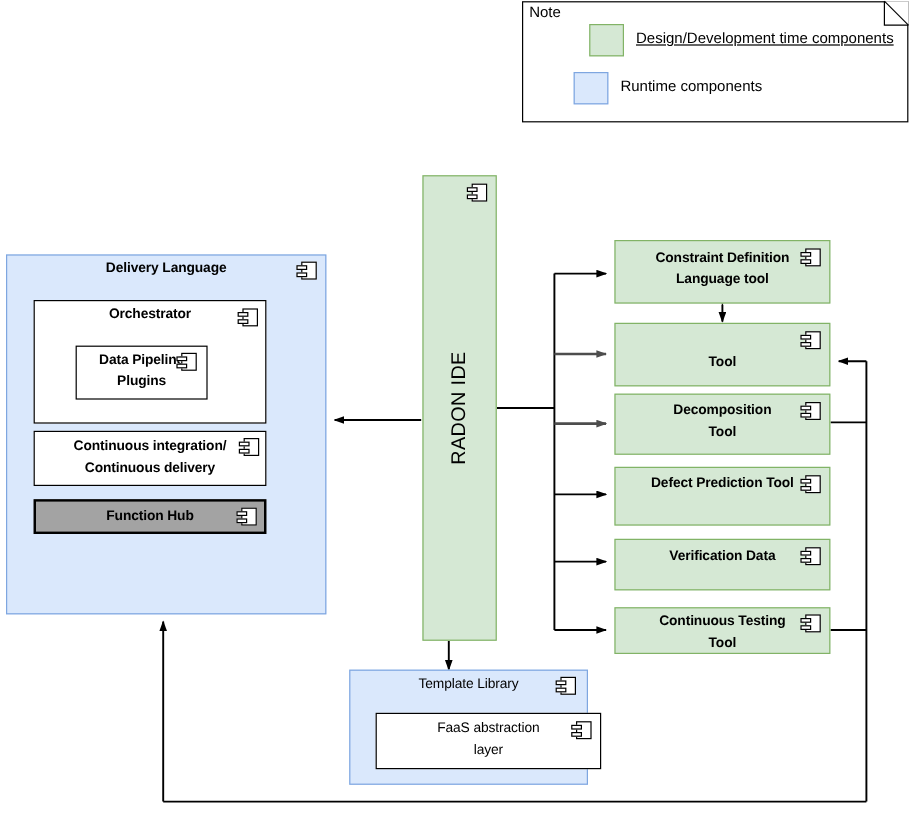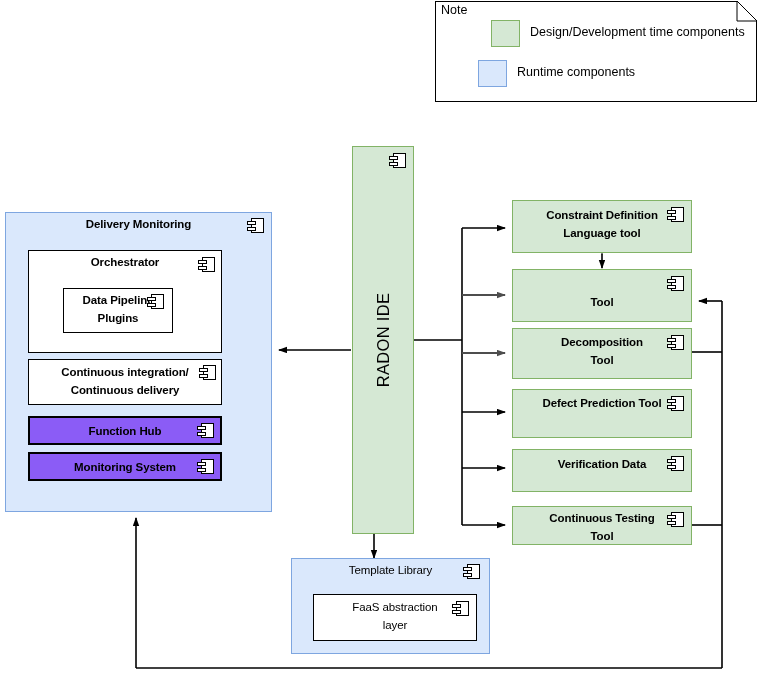--- a/index.html
+++ b/index.html
@@ -4,21 +4,21 @@
 <style>
   html,body{margin:0;padding:0;background:#ffffff;}
   body{width:758px;height:679px;position:relative;overflow:hidden;
        font-family:"Liberation Sans","DejaVu Sans",sans-serif;color:#000;}
   #canvas{position:absolute;left:0;top:0;width:758px;height:679px;}
   svg.wires{position:absolute;left:0;top:0;width:758px;height:679px;pointer-events:none;}
   .box{position:absolute;box-sizing:border-box;}
   .green{background:#d5e8d4;border:1px solid #82b366;}
   .blue{background:#dae8fc;border:1px solid #7ea6e0;}
   .white{background:#ffffff;border:1px solid #000000;}
-  .white2{background:#8b5cf6;border:2px solid #000000;padding-left:46px;}
+  .white2{background:#a3a3a3;border:2px solid #000000;padding-left:46px;}
   .note{background:#ffffff;border:1px solid #000000;}
   .lbl{position:absolute;left:0;right:0;text-align:center;font-size:11.5px;
        line-height:15px;font-weight:bold;letter-spacing:-.1px;}
   .lbl.nb{font-weight:normal;}
   .title-top{top:4px;}
   .ctr{top:50%;transform:translateY(-50%);}
   .cicon{position:absolute;width:17px;height:15px;}
   .cicon .body{position:absolute;left:4px;top:0;width:13px;height:15px;
        border:1.3px solid #000;background:#fff;box-sizing:border-box;}
   .cicon .t1,.cicon .t2{position:absolute;left:0;width:9px;height:4px;
@@ -39,21 +39,21 @@
 
   <div class="box note" style="left:435px;top:1px;width:322px;height:101px;">
     <span class="note-title">Note</span>
   </div>
   <svg class="wires">
     <polygon points="737,1 757,21 757,1" fill="#ffffff" stroke="none"></polygon>
     <polyline points="737,1 737,21 757,21" fill="none" stroke="#000" stroke-width="1"></polyline>
     <line x1="737" y1="1" x2="757" y2="21" stroke="#000" stroke-width="1"></line>
   </svg>
   <div class="swatch green" style="left:491px;top:20px;width:29px;height:27px;"></div>
-  <div class="note-row" style="left:530px;top:25px;">Design/Development time components</div>
+  <div class="note-row" style="left:530px;top:25px;text-decoration:underline;">Design/Development time components</div>
   <div class="swatch blue" style="left:478px;top:60px;width:29px;height:27px;"></div>
   <div class="note-row" style="left:517px;top:65px;">Runtime components</div>
 
   <svg class="wires">
     <defs>
       <marker id="ar" markerWidth="9" markerHeight="9" refX="8" refY="3.2" orient="auto" markerUnits="userSpaceOnUse">
         <path d="M0,0 L9,3.2 L0,6.4 z" fill="#000"></path>
       </marker>
       <marker id="arg" markerWidth="9" markerHeight="9" refX="8" refY="3.2" orient="auto" markerUnits="userSpaceOnUse">
         <path d="M0,0 L9,3.2 L0,6.4 z" fill="#4d4d4d"></path>
@@ -86,21 +86,21 @@
     <line x1="722" y1="301" x2="699" y2="301" stroke="#000" stroke-width="1.6" marker-end="url(#ar)"></line>
 
     <line x1="722" y1="525" x2="722" y2="668" stroke="#000" stroke-width="1.6"></line>
     <line x1="722" y1="668" x2="136" y2="668" stroke="#000" stroke-width="1.6"></line>
     <line x1="136" y1="668" x2="136" y2="518" stroke="#000" stroke-width="1.6" marker-end="url(#ar)"></line>
 
     <line x1="374" y1="534" x2="374" y2="558" stroke="#000" stroke-width="1.6" marker-end="url(#ar)"></line>
   </svg>
 
   <div class="box blue" style="left:5px;top:212px;width:267px;height:300px;">
-    <div class="lbl title-top">Delivery Monitoring</div>
+    <div class="lbl title-top">Delivery Language</div>
     <div class="cicon" style="right:7px;top:5px;">
       <div class="body"></div>
         <div class="t1"></div>
         <div class="t2"></div>
     </div>
   </div>
 
   <div class="box white" style="left:28px;top:250px;width:194px;height:103px;">
     <div class="lbl title-top">Orchestrator</div>
     <div class="cicon" style="right:6px;top:6px;">
@@ -132,47 +132,39 @@
 
   <div class="box white2" style="left:28px;top:416px;width:194px;height:29px;">
     <div class="lbl ctr">Function Hub</div>
     <div class="cicon" style="right:6px;top:5px;">
       <div class="body"></div>
         <div class="t1"></div>
         <div class="t2"></div>
     </div>
   </div>
 
-  <div class="box white2" style="left:28px;top:452px;width:194px;height:29px;">
-    <div class="lbl ctr">Monitoring System</div>
-    <div class="cicon" style="right:6px;top:5px;">
-      <div class="body"></div>
-        <div class="t1"></div>
-        <div class="t2"></div>
-    </div>
-  </div>
 
   <div id="radon" class="box green">
     <div class="vtext">RADON IDE</div>
     <div class="cicon" style="right:7px;top:6px;">
       <div class="body"></div>
         <div class="t1"></div>
         <div class="t2"></div>
     </div>
   </div>
 
   <div class="box blue" style="left:291px;top:558px;width:199px;height:96px;">
     <div class="lbl title-top nb" style="font-weight:normal;">Template Library</div>
     <div class="cicon" style="right:9px;top:5px;">
       <div class="body"></div>
         <div class="t1"></div>
         <div class="t2"></div>
     </div>
   </div>
-  <div class="box white" style="left:313px;top:594px;width:164px;height:47px;">
+  <div class="box white" style="left:313px;top:594px;width:188px;height:47px;">
     <div class="lbl nb" style="top:5px;font-weight:normal;">FaaS abstraction</div>
     <div class="lbl nb" style="top:23px;font-weight:normal;">layer</div>
     <div class="cicon" style="right:7px;top:6px;">
       <div class="body"></div>
         <div class="t1"></div>
         <div class="t2"></div>
     </div>
   </div>
 
   <div class="box green" style="left:512px;top:200px;width:180px;height:53px;">

